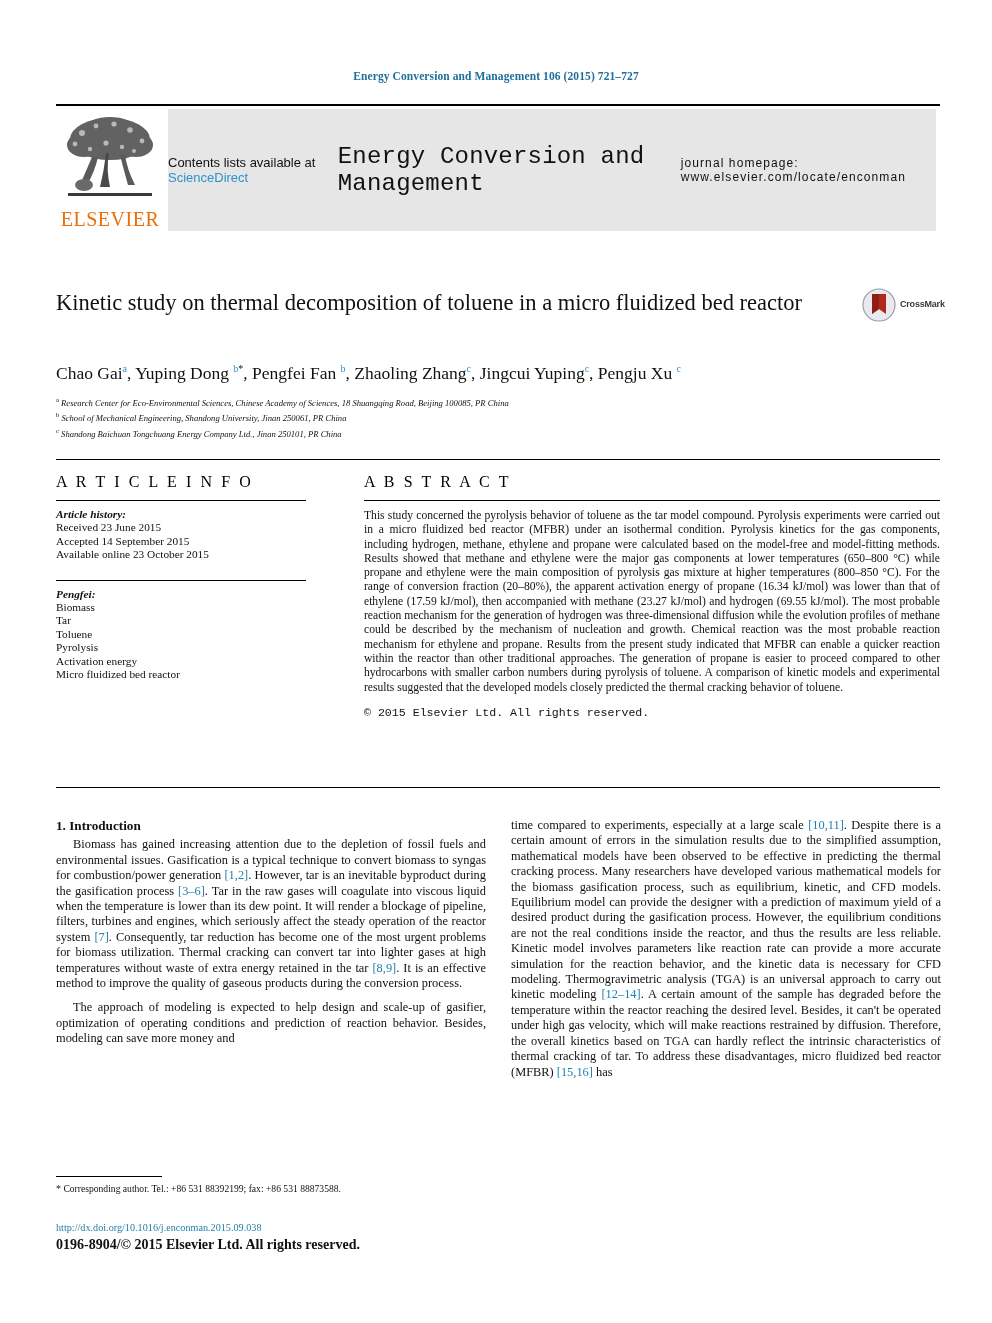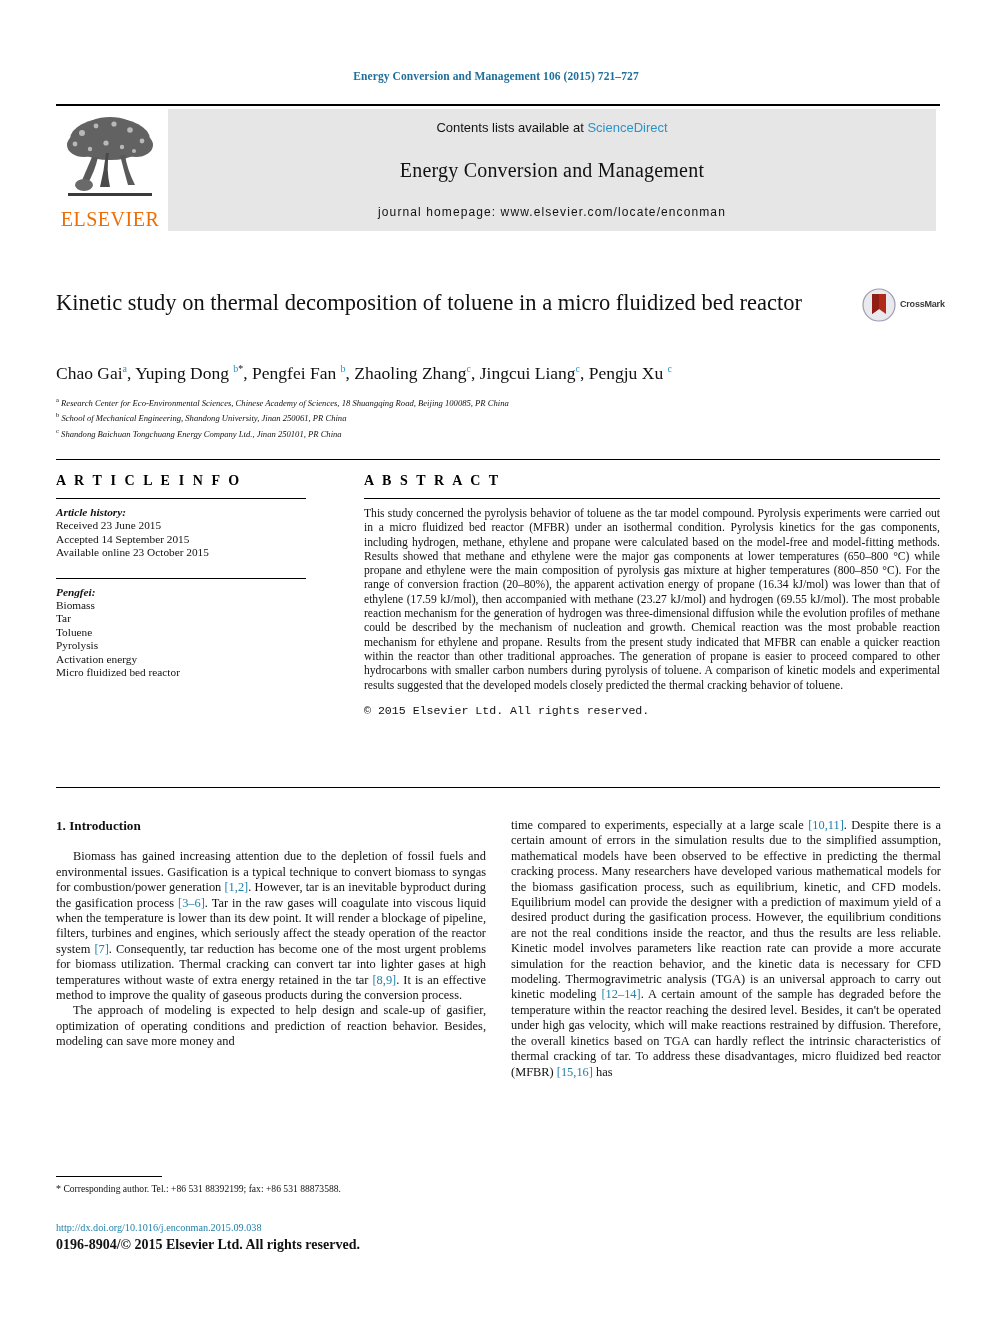--- a/index.html
+++ b/index.html
@@ -72,35 +72,35 @@
     line-height: 20px;
     margin-top: 36px;
   }
   .journal-band {
     flex: 1 1 auto;
     background: #e6e6e6;
     position: relative;
     margin-left: 4px;
     margin-right: 4px;
     display: flex;
-    flex-direction: column;
+    flex-direction: row;
     align-items: center;
     justify-content: space-between;
     padding: 11px 0 12px 0;
     box-sizing: border-box;
   }
   .contents-line {
     font-family: "Liberation Sans", sans-serif;
     font-size: 13px;
     color: #111;
   }
   .contents-line .sd { color: #2a93c9; }
   .journal-name {
-    font-family: Liberation Serif, serif;
-    font-size: 20px;
+    font-family: Liberation Mono, monospace;
+    font-size: 24px;
     color: #111;
     letter-spacing: .2px;
   }
   .homepage-line {
     font-family: "Liberation Sans", sans-serif;
     font-size: 12px;
     color: #111;
     letter-spacing: 1.1px;
   }
   .cover {
@@ -166,22 +166,22 @@
   
   .rule-top {
     position: absolute;
     left: 56px; top: 459px;
     width: 884px;
     border-top: 1px solid #000;
   }
 
   .colhead {
     font-family: "Liberation Serif", serif;
-    font-weight: bold;
-    font-size: 14px;
+    font-weight: normal;
+    font-size: 16px;
     letter-spacing: 2.6px;
   }
 
   .info-col {
     position: absolute;
     left: 56px; top: 473px;
     width: 250px;
   }
   .info-rule { border-top: 1px solid #000; margin: 9px 0 7px 0; }
   .info-body {
@@ -231,24 +231,24 @@
     line-height: 15.4px;
     text-align: justify;
     color: #111;
   }
   .body-col.left  { left: 56px;  }
   .body-col.right { left: 511px; }
   .sec-head {
     font-family: "Liberation Serif", serif;
     font-weight: bold;
     font-size: 13.2px;
-    margin: 0 0 16px 0;
+    margin: 0 0 4px 0;
   }
   .para { margin: 0; text-indent: 17px; }
-  .para + .para { margin-top: 0; }
+  .para + .para { margin-top: 9px; }
   .ref { color: #1f7fa8; }
 
   
   .fn-rule {
     position: absolute;
     left: 56px; top: 1176px;
     width: 106px;
     border-top: 1.2px solid #000;
   }
   .footnote {
@@ -339,21 +339,21 @@
       <path d="M17 21 l-7 5 V6 h7 z" fill="#8f1f14"></path>
     </svg>
     <div class="crossmark-label">CrossMark</div>
   </div>
 
   <div class="authors">
     <span><span>Chao Gai</span><sup>a</sup></span>,
     <span><span>Yuping Dong</span> <sup>b</sup><sup class="star">*</sup></span>,
     <span><span>Pengfei Fan</span> <sup>b</sup></span>,
     <span><span>Zhaoling Zhang</span><sup>c</sup></span>,
-    <span><span>Jingcui Liang</span><sup>c</sup></span>,
+    <span><span>Jingcui Yuping</span><sup>c</sup></span>,
     <span><span>Pengju Xu</span> <sup>c</sup></span>
   </div>
 
   <div class="affils">
     <div><sup>a</sup> <span>Research Center for Eco-Environmental Sciences, Chinese Academy of Sciences, 18 Shuangqing Road, Beijing 100085, PR China</span></div>
     <div><sup>b</sup> <span>School of Mechanical Engineering, Shandong University, Jinan 250061, PR China</span></div>
     <div><sup>c</sup> <span>Shandong Baichuan Tongchuang Energy Company Ltd., Jinan 250101, PR China</span></div>
   </div>
 
   <div class="rule-top"></div>

